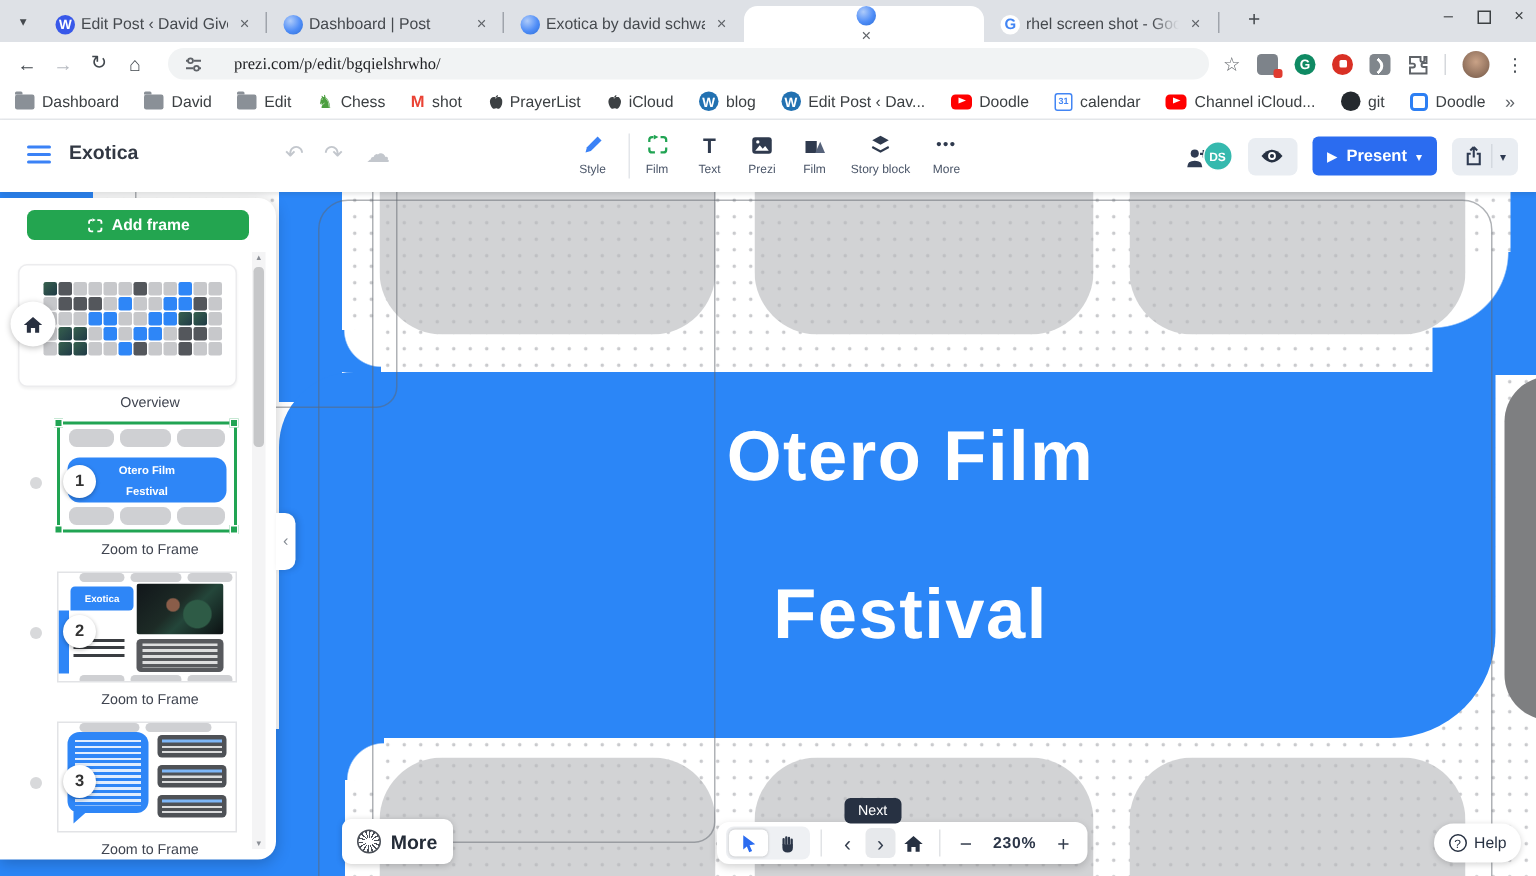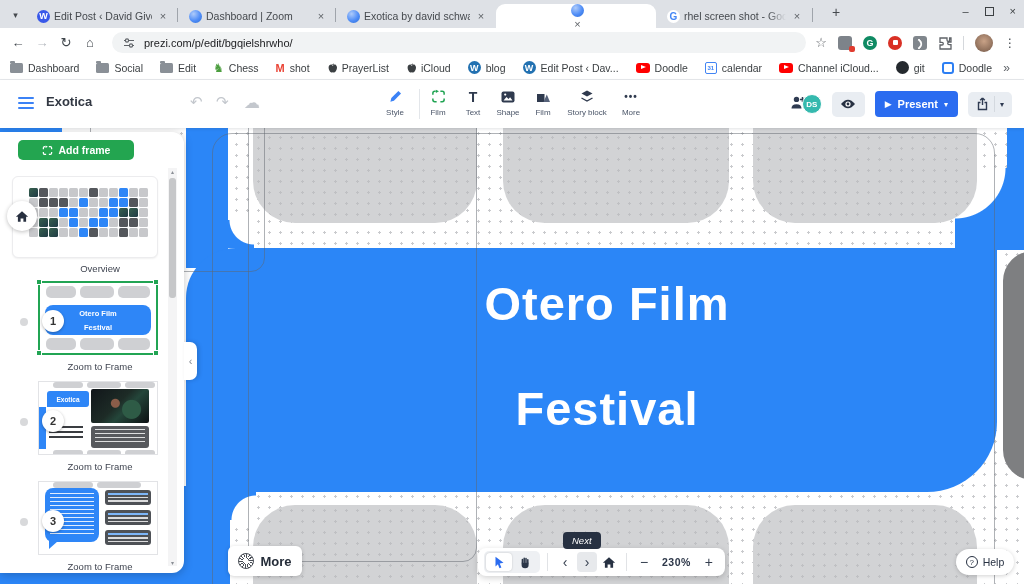--- a/index.html
+++ b/index.html
@@ -22,21 +22,21 @@
   .fav-g { background:#fff; color:#4285f4; font-size:10px; font-weight:700; }
   .newtab { font-size:14px; color:#45494e; margin-left:8px; align-self:center; padding:0 4px; }
   .winctl { position:absolute; right:8px; top:5px; display:flex; gap:16px; align-items:center; color:#3c4043; font-size:11px; }
   .winbox { width:9px; height:9px; border:1.5px solid #3c4043; display:inline-block; }
 
   
   .addrbar { position:absolute; left:0; top:28px; width:1024px; height:28px; background:#fff; display:flex; align-items:center; }
   .navbtn { width:24px; text-align:center; font-size:13px; color:#41474d; }
   .navbtn.dis { color:#b6bac0; }
   .urlpill { position:absolute; left:112px; top:4px; width:694px; height:21px; background:#f1f3f4; border-radius:11px; display:flex; align-items:center; padding:0 10px; }
-  .urltxt { font-size:11px; color:#202124; margin-left:8px; }
+  .urltxt { font-size:11px; color:#202124; margin-left:20px;font-family:Liberation Serif, serif; }
   .extrow { position:absolute; right:8px; top:4px; display:flex; align-items:center; gap:11px; height:21px; }
   .star { font-size:13px; color:#5f6368; }
   .exticon { width:14px; height:14px; display:flex; align-items:center; justify-content:center; position:relative; }
   .ext-gray { background:#7d838a; border-radius:3px; }
   .ext-gray::after { content:""; position:absolute; right:-3px; bottom:-2px; width:6px; height:6px; background:#e03b2f; border-radius:2px; }
   .ext-gram { background:#0f8a63; border-radius:50%; color:#fff; font-size:9px; font-weight:700; }
   .ext-red { background:#d93025; border-radius:50%; }
   .ext-red::after { content:""; width:5px; height:5px; background:#fff; border-radius:1px; }
   .ext-rss { background:#80868c; border-radius:3px; }
   .ext-rss::after { content:""; width:6px; height:6px; border-top:2px solid #fff; border-right:2px solid #fff; border-top-right-radius:6px; transform:rotate(45deg); margin-top:2px; margin-right:2px; }
@@ -96,21 +96,21 @@
   .bbdiv { width:1px; height:18px; background:#e1e3e6; margin:0 5px; }
   .bbbtn { min-width:20px; height:20px; display:flex; align-items:center; justify-content:center; color:#333d4d; font-size:14px; border-radius:4px; }
   .bbbtn.hl { background:#e7e9ec; }
   .zoomtxt { font-size:10.5px; font-weight:700; color:#2c3648; letter-spacing:.5px; padding:0 6px; }
   .helpchip { z-index:10; background:#fff; border-radius:13px; box-shadow:0 1px 4px rgba(0,0,0,.18); display:flex; align-items:center; justify-content:center; gap:5px; font-size:10.5px; color:#273142; }
   .qring { width:12px; height:12px; border:1px solid #273142; border-radius:50%; font-size:8px; display:flex; align-items:center; justify-content:center; }
   .collapse { z-index:25; background:#fff; border-radius:0 7px 7px 0; box-shadow:2px 0 4px rgba(0,0,0,.15); display:flex; align-items:center; justify-content:center; color:#858b94; font-size:11px; }
 
   
   .sidebar { position:absolute; left:0; top:132px; width:184px; height:441px; background:#fff; border-radius:0 12px 12px 0; box-shadow:0 2px 10px rgba(0,0,0,.22); z-index:20; }
-  .addframe { position:absolute; left:18px; top:8px; width:116px; height:20px; background:#23a550; border-radius:5px; color:#fff; font-size:10.5px; font-weight:700; display:flex; align-items:center; justify-content:center; gap:6px; }
+  .addframe { position:absolute; left:18px; top:8px; width:148px; height:20px; background:#23a550; border-radius:5px; color:#fff; font-size:10.5px; font-weight:700; display:flex; align-items:center; justify-content:center; gap:6px; }
   .ovcard { position:absolute; left:12px; top:44px; width:146px; height:82px; background:#fff; border:1px solid #ececee; border-radius:6px; box-shadow:0 1px 2px rgba(0,0,0,.06); }
   .mosaic { position:absolute; left:16px; top:11px; width:121px; height:59px; display:grid; grid-template-columns:repeat(12,9px); grid-auto-rows:9px; gap:1px; }
   .mosaic i { border-radius:1.5px; }
   .m-g { background:#c7c8cb; } .m-b { background:#2e86f7; } .m-d { background:#54575c; }
   .m-i { background:linear-gradient(135deg,#37614e,#203a46); }
   .homebadge { position:absolute; left:-6px; top:24px; width:30px; height:30px; background:#fff; border-radius:50%; box-shadow:0 1px 4px rgba(0,0,0,.25); display:flex; align-items:center; justify-content:center; }
   .sblabel { position:absolute; width:140px; margin-left:30px; text-align:center; font-size:9.5px; color:#3f4450; }
   .thumb { position:absolute; left:38px; width:120px; height:74px; background:#fff; border:1px solid #e2e3e6; overflow:hidden; }
   .thumb.sel { border:2px solid #21a453; }
   .handle { position:absolute; width:6px; height:6px; background:#21a453; border:1px solid #fff; z-index:5; }
@@ -150,21 +150,21 @@
   <div class="tab" style="position:absolute;left:28px;width:148px;">
     <span class="fav fav-wp">
         <span>W</span>
       </span>
     <span class="ttl">Edit Post ‹ David Given —</span>
     <span class="tab-close">×</span>
   </div>
   <div class="tabsep" style="position:absolute;left:177px;top:8px;"></div>
   <div class="tab" style="position:absolute;left:180px;width:154px;">
     <span class="fav fav-prezi"></span>
-    <span class="ttl">Dashboard | Zoom</span>
+    <span class="ttl">Dashboard | Post</span>
     <span class="tab-close">×</span>
   </div>
   <div class="tabsep" style="position:absolute;left:335px;top:8px;"></div>
   <div class="tab" style="position:absolute;left:338px;width:156px;">
     <span class="fav fav-prezi"></span>
     <span class="ttl">Exotica by david schwar</span>
     <span class="tab-close">×</span>
   </div>
   <div class="tab active" style="position:absolute;left:496px;width:160px;">
     <span class="fav fav-prezi"></span>
@@ -217,21 +217,21 @@
   </div>
 </div>
 
 <div class="bkbar">
   <span class="bk">
       <span class="ic-folder"></span>
       <span>Dashboard</span>
     </span>
   <span class="bk">
       <span class="ic-folder"></span>
-      <span>Social</span>
+      <span>David</span>
     </span>
   <span class="bk">
       <span class="ic-folder"></span>
       <span>Edit</span>
     </span>
   <span class="bk">
       <span class="ic-chess">♞</span>
       <span>Chess</span>
     </span>
   <span class="bk">
@@ -319,21 +319,21 @@
     <span class="tlabel">Text</span>
   </div>
   <div class="tool" style="left:486px;">
     <span class="ticon">
       <svg width="16" height="14" viewBox="0 0 16 14">
           <rect x="1.5" y="1.5" width="13" height="11" rx="2" fill="#2f3a4e"></rect>
           <path d="M3.5 10.5 l3-3.6 2 2.2 1.6-1.8 2.4 3.2z" fill="#fff"></path>
           <circle cx="5.2" cy="4.6" r="1.1" fill="#fff"></circle>
         </svg>
     </span>
-      <span class="tlabel">Shape</span>
+      <span class="tlabel">Prezi</span>
   </div>
   <div class="tool" style="left:521px;">
     <span class="ticon">
       <svg width="15" height="14" viewBox="0 0 15 14">
           <rect x="1" y="4" width="7.5" height="8" fill="#2f3a4e"></rect>
           <path d="M7.5 12 h6.5 L10.8 4.5z" fill="#6b7avoid" fill-opacity="0" stroke="none"></path>
           <path d="M7.5 12 h6.5 L10.8 4.5z" fill="#56627a"></path>
         </svg>
     </span>
       <span class="tlabel">Film</span>
@@ -346,21 +346,21 @@
         </svg>
     </span>
       <span class="tlabel">Story block</span>
   </div>
   <div class="tool" style="left:609px;">
     <span class="ticon" style="font-size:10px;letter-spacing:1px;">•••</span>
     <span class="tlabel">More</span>
   </div>
 
   <div class="rightctl">
-    <div style="display:flex;align-items:flex-start;">
+    <div style="display:flex;align-items:flex-end;">
       <svg width="18" height="17" viewBox="0 0 17 17">
         <circle cx="7" cy="5.4" r="2.7" fill="#2f3b52"></circle>
           <path d="M2 14.5 q0-4.3 5-4.3 t5 4.3z" fill="#2f3b52"></path>
           <path d="M13 3 v5 M10.5 5.5 h5" stroke="#2f3b52" stroke-width="1.5"></path>
       </svg>
       <span class="ds-badge">DS</span>
     </div>
     <div class="pillbtn" style="width:33px;">
       <svg width="16" height="12" viewBox="0 0 16 12">
         <path d="M1 6 Q8 -2.5 15 6 Q8 14.5 1 6z" fill="#273142"></path>
@@ -410,21 +410,21 @@
   <div class="abs bigtitle" style="left:250px;top:148px;width:714px;">
     <div>Otero Film</div>
     <div class="line2">Festival</div>
   </div>
 
   <div class="abs prezichip" style="left:228px;top:418px;width:74px;height:30px;">
     <span class="prezilogo"></span>
     <span class="prezitxt">More</span>
   </div>
 
-  <div class="abs tooltip" style="left:563px;top:404px;font-style:italic;">Next</div>
+  <div class="abs tooltip" style="left:563px;top:404px;">Next</div>
 
   <div class="abs bottombar" style="left:478px;top:420px;">
     <div class="seg">
       <div class="segbtn on">
         <svg width="12" height="13" viewBox="0 0 12 13">
           <path d="M2.5 0.8 L10.5 6.8 L6.7 7.5 L8.4 11.4 L6.5 12.2 L4.9 8.3 L2.5 10.4z" fill="#2b6cf0"></path>
         </svg>
       </div>
       <div class="segbtn">
         <svg width="13" height="13" viewBox="0 0 13 13">

